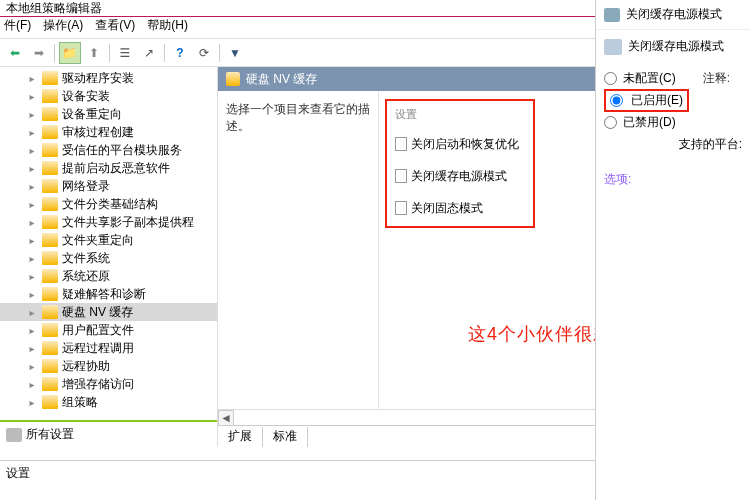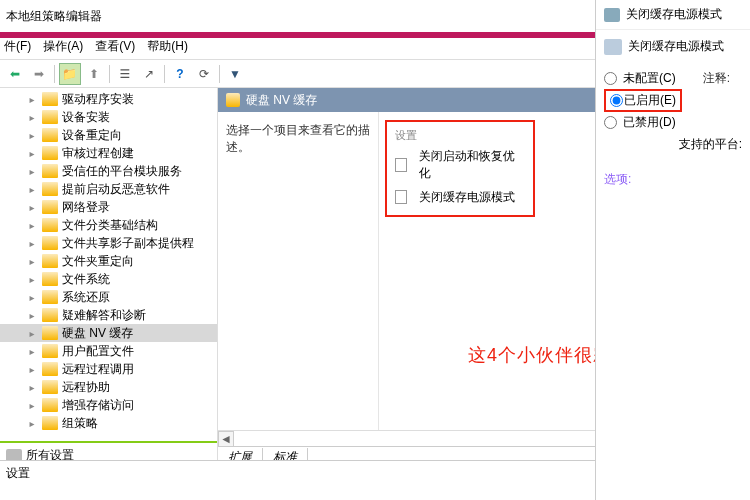--- a/index.html
+++ b/index.html
@@ -1,18 +1,18 @@
 <!DOCTYPE html>
 <html><head>
 <meta charset="utf-8">
 <style>
 * { margin: 0; padding: 0; box-sizing: border-box; font-family: "Microsoft YaHei", "SimSun", sans-serif; font-size: 12px; }
 body { background: #fff; width: 750px; height: 500px; overflow: hidden; position: relative; }
 
-.titlebar { height: 15px; display: flex; align-items: center; padding: 16px 6px; border-bottom: 6px solid #be185d; }
+.titlebar { height: 15px; display: flex; align-items: center; padding: 8px 6px; border-bottom: 1px solid #be185d; }
 .titlebar .title { flex: 1; }
 .titlebar .min { font-size: 16px; padding: 0 10px; }
 
 .menubar { height: 22px; display: flex; align-items: flex-start; padding: 0 4px; gap: 12px; border-bottom: 1px solid #ddd; }
 
 .toolbar { height: 28px; display: flex; align-items: center; padding: 0 4px; gap: 2px; border-bottom: 1px solid #ddd; }
 .tb-btn { width: 22px; height: 22px; display: flex; align-items: center; justify-content: center; border: 1px solid transparent; cursor: pointer; }
 .tb-sep { width: 1px; height: 18px; background: #ccc; margin: 0 2px; }
 .icon-back::before { content: "⬅"; color: #2a6; }
 .icon-fwd::before { content: "➡"; color: #888; }
@@ -37,40 +37,40 @@
 .tree-footer { border-top: 2px solid #84cc16; padding: 4px 6px; display: flex; align-items: center; gap: 4px; }
 .small-icon { width: 16px; height: 14px; background: #bbb; display: inline-block; border-radius: 2px; }
 
 .center-pane { flex: 1; display: flex; flex-direction: column; border-right: 1px solid #ddd; position: relative; }
 .center-header { background: #7d94b0; color: #fff; height: 24px; display: flex; align-items: center; padding: 0 8px; gap: 6px; }
 .center-header .cube { width: 14px; height: 14px; background: linear-gradient(#fceabb, #f8b500); border-radius: 2px; }
 .center-body { flex: 1; display: flex; }
 .desc-col { width: 160px; padding: 10px 8px; color: #333; line-height: 1.4; }
 .list-col { flex: 1; border-left: 1px solid #e5e5e5; padding: 8px 6px; position: relative; }
 .redbox1 { border: 2px solid #e21; padding: 6px 8px 8px 8px; width: 150px; }
-.redbox1 .item { display: flex; align-items: center; height: 20px; gap: 12px; margin-top: 12px; }
+.redbox1 .item { display: flex; align-items: center; height: 20px; gap: 4px; margin-top: 12px; }
 .redbox1 .doc { width: 12px; height: 14px; border: 1px solid #999; display: inline-block; }
 .annotation { color: #e21; font-size: 18px; position: absolute; left: 250px; top: 255px; letter-spacing: 1px; }
 .scroll-h { height: 16px; border-top: 1px solid #ddd; position: relative; }
 .scroll-h .arrow { position: absolute; width: 16px; height: 16px; display: flex; align-items: center; justify-content: center; color: #666; border: 1px solid #ccc; background: #f4f4f4; }
 .scroll-h .arrow.l { left: 0; }
 .scroll-h .arrow.r { right: 0; }
 .tabs { height: 22px; display: flex; align-items: center; border-top: 1px solid #ccc; }
-.tab { height: 20px; padding: 0 10px; display: flex; align-items: center; border-right: 1px solid #ccc; cursor: pointer; font-style: italic; }
+.tab { height: 20px; padding: 0 10px; display: flex; align-items: center; border-right: 1px solid #ccc; cursor: pointer; }
 
 .right-pane { position: absolute; left: 595px; top: 0; width: 155px; height: 500px; border-left: 1px solid #ccc; background: #fff; }
 .rp-title { display: flex; align-items: center; padding: 6px 8px; gap: 6px; border-bottom: 1px solid #eee; }
 .rp-title .sq { width: 16px; height: 14px; background: #8ab; border-radius: 2px; }
 .rp-sub { display: flex; align-items: center; padding: 8px; gap: 6px; }
 .rp-sub .sq2 { width: 18px; height: 16px; background: #bcd; border-radius: 2px; }
 .rp-options { padding: 4px 8px; }
 .rp-row { display: flex; align-items: center; height: 22px; gap: 6px; }
 .rp-label-right { position: absolute; right: 20px; color: #333; }
 .rp-row input[type=radio] { margin: 0; }
-.redbox2 { border: 2px solid #e21; padding: 1px 4px; display: inline-flex; align-items: center; gap: 1px; }
+.redbox2 { border: 2px solid #e21; padding: 1px 4px; display: inline-flex; align-items: center; gap: 8px; }
 .rp-section-label { padding: 12px 8px 4px 8px; color: #8b5cf6; }
 
 .bottom-strip { position: absolute; left: 0; top: 460px; right: 155px; height: 24px; border-top: 1px solid #ccc; padding: 4px 6px; background: #fff; }
 </style>
 </head>
 <body>
 
 <div class="titlebar">
   <span class="title">本地组策略编辑器</span>
   <span class="min">—</span>
@@ -218,20 +218,24 @@
         <div class="redbox1">
           <div style="color:#888;font-size:11px;margin-bottom:4px;">设置</div>
           <div class="item">
               <span class="doc"></span>
               <span>关闭启动和恢复优化</span>
             </div>
           <div class="item">
               <span class="doc"></span>
               <span>关闭缓存电源模式</span>
             </div>
+          <div class="item">
+              <span class="doc"></span>
+              <span>关闭固态模式</span>
+            </div>
         </div>
       </div>
     </div>
     <div class="annotation">这4个小伙伴很寂寞，启动它</div>
     <div class="scroll-h">
       <div class="arrow l">◄</div>
       <div class="arrow r">►</div>
     </div>
     <div class="tabs">
       <div class="tab">扩展</div>

